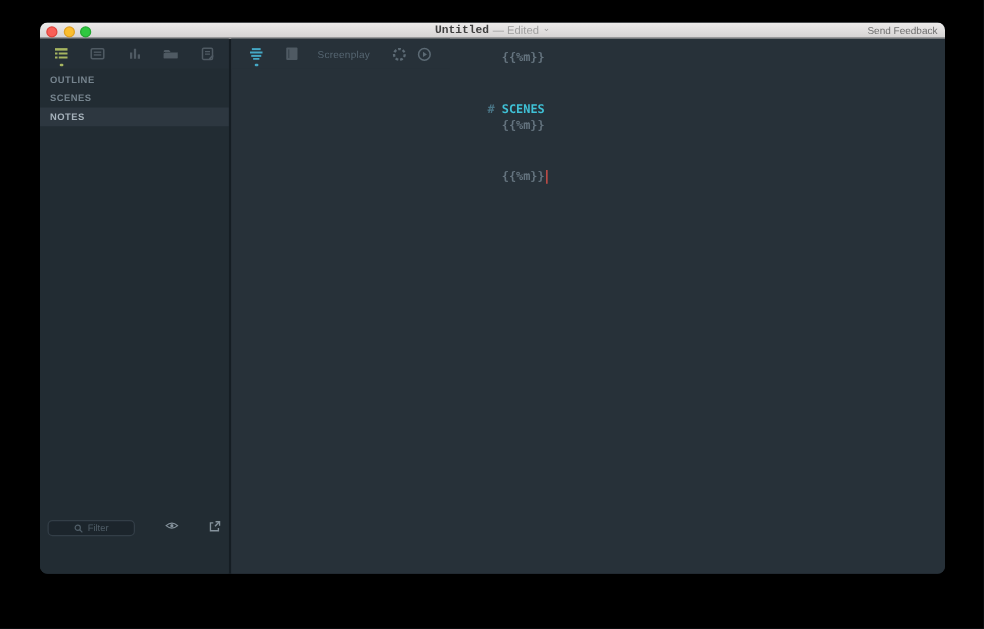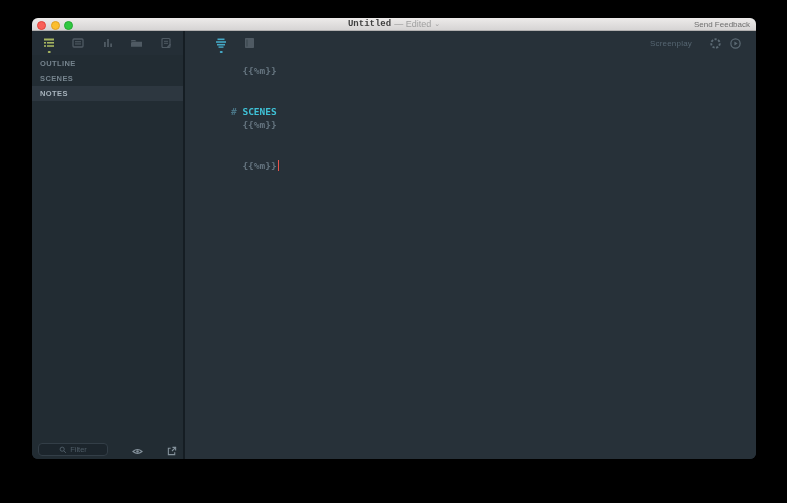--- a/index.html
+++ b/index.html
@@ -38,21 +38,21 @@
     position:absolute;right:6px;top:0;height:12px;display:flex;align-items:center;
     font-size:8px;color:#6e6e6e;cursor:default;
   }
   
   .main{flex:1;display:flex;min-height:0;}
   .sidebar{
     width:151px;flex:0 0 151px;background:#222c33;
     display:flex;flex-direction:column;position:relative;
   }
   .divider{width:2px;flex:0 0 2px;background:#151d23;}
-  .editor{flex:1;background:#273139;display:flex;flex-direction:column;position:relative;padding-left:16px;}
+  .editor{flex:1;background:#273139;display:flex;flex-direction:row;position:relative;}
 
   
   .side-toolbar{
     height:24px;flex:0 0 24px;background:#242e36;
     display:flex;align-items:center;justify-content:space-between;
     padding:0 10px;
   }
   .tool-btn{position:relative;width:14px;height:20px;display:flex;align-items:center;justify-content:center;}
   .tool-dot{position:absolute;left:50%;bottom:0px;transform:translateX(-50%);
     width:2.5px;height:2.5px;border-radius:50%;}
@@ -69,21 +69,21 @@
   .side-list{margin-top:1px;}
   .side-row{
     height:15px;display:flex;align-items:center;padding-left:8px;
     font-size:7.5px;font-weight:bold;letter-spacing:0.4px;color:#76848e;
   }
   .side-row.selected{background:#2d3740;color:#a7b3bc;}
   .side-fill{flex:1;}
 
   
   .side-footer{
-    flex:0 0 22px;display:flex;align-items:flex-end;padding:0 6px 3px 6px;gap:24px;
+    flex:0 0 22px;display:flex;align-items:flex-start;padding:0 6px 21px 6px;gap:24px;
   }
   .filter-field{
     width:102px;height:13px;background:#1c252c;border:1px solid #333e47;border-radius:4px;
     display:flex;align-items:center;justify-content:center;gap:3px;box-sizing:border-box;
   }
   .filter-text{font-size:7.5px;color:#4f5d67;}
   .foot-icon{display:flex;align-items:center;justify-content:center;}
 
   
   .ed-content{

